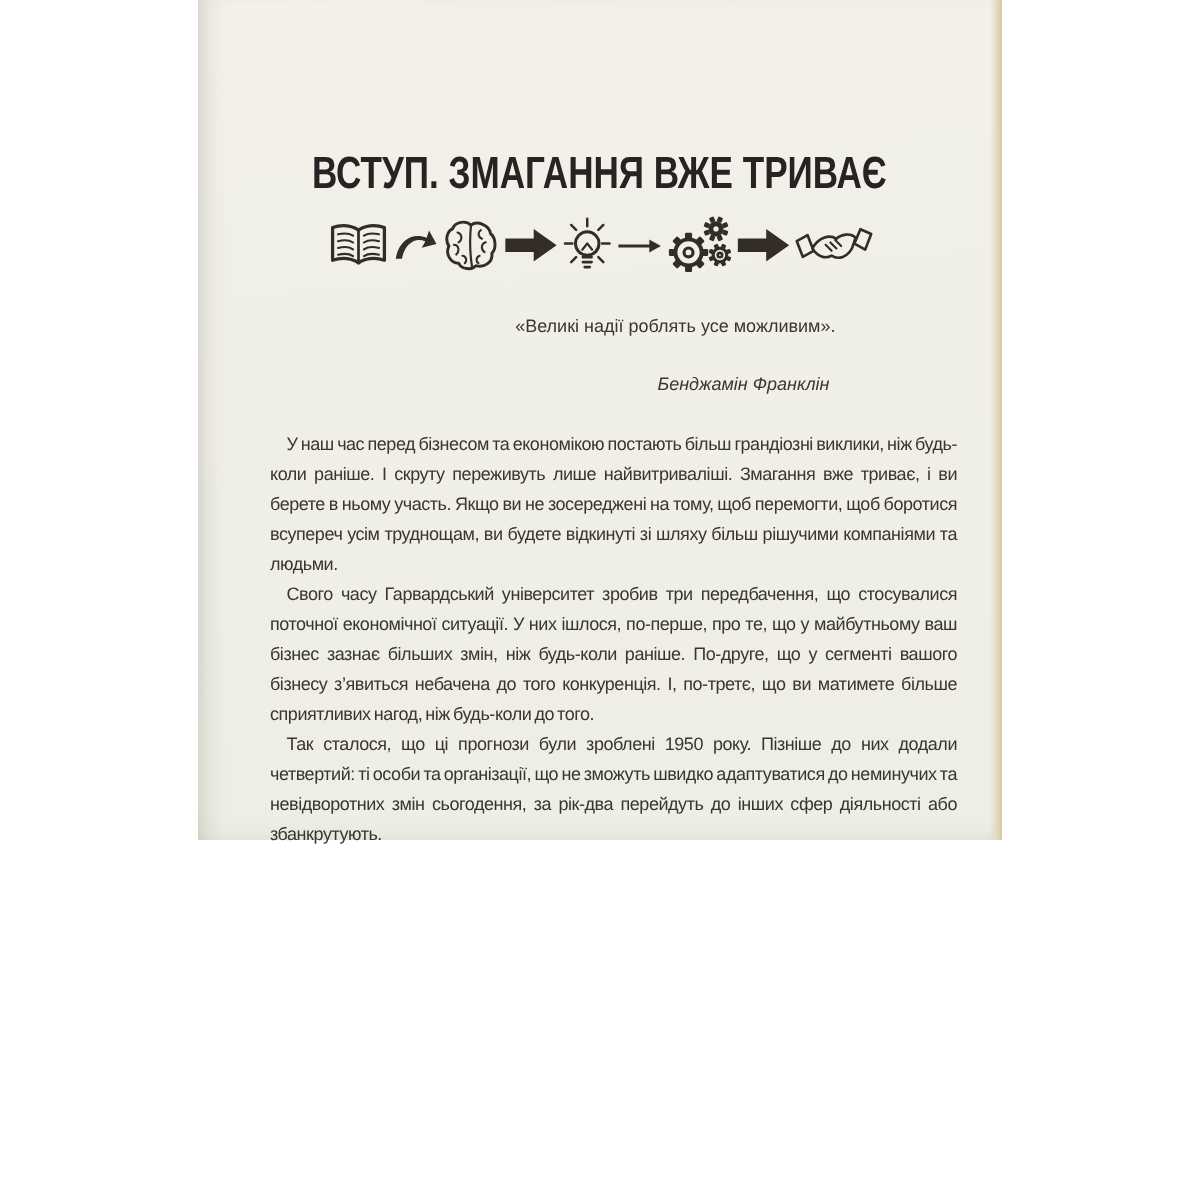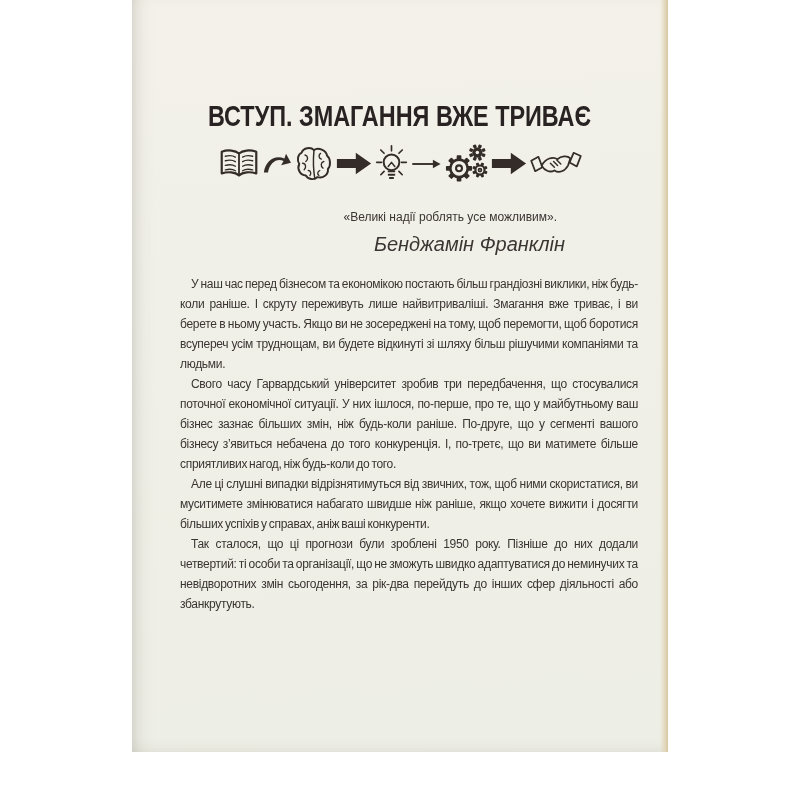--- a/index.html
+++ b/index.html
@@ -3,42 +3,42 @@
 <meta charset="utf-8">
 <style>
   html,body{margin:0;padding:0;}
   body{
     width:800px;height:800px;overflow:hidden;
     background:var(--photo_bg,#ffffff);
     font-family:"Liberation Sans",sans-serif;
   }
   .photo{position:relative;width:800px;height:800px;}
   .page{
-    position:absolute;left:132px;top:0;width:536px;height:752px;
+    position:absolute;left:132px;top:0;width:536px;height:560px;
     background:linear-gradient(176deg,var(--page_bg,#f3f1e9) 0%,var(--page_bg_bottom,#edeee5) 100%);
     box-shadow:inset 14px 0 22px -18px rgba(70,60,45,.35), inset 0 -10px 25px -20px rgba(70,60,45,.2);
   }
   .page::after{
     content:"";position:absolute;top:0;right:0;bottom:0;width:8px;
     background:linear-gradient(90deg,rgba(224,214,184,0) 0%,var(--page_edge,#e2d7ba) 65%,#d5c7a5 100%);
   }
   .title{
     margin:100px 0 0;text-align:center;
     font-size:30px;line-height:32px;font-weight:bold;
     color:var(--title_color,#282322);
   }
   .title-inner{display:inline-block;transform:scaleX(.78);transform-origin:center;white-space:nowrap;}
   .icons-row{
     margin-top:11px;display:flex;justify-content:center;align-items:center;gap:3px;
     color:var(--icon_color,#332c28);
   }
   .icons-row svg{flex:none;display:block;}
   .epigraph{margin:20px 30px 0 48px;text-align:right;color:var(--text_color,#3a3432);}
   .quote{margin:0;padding-right:81px;font-size:12px;line-height:27px;}
-  .author{margin:0;padding-right:73px;font-size:20px;line-height:27px;font-style:italic;}
+  .author{margin:12px;padding-right:73px;font-size:12px;line-height:27px;font-style:italic;}
   .bodytext{
     margin:16px 30px 0 48px;width:458px;
     color:var(--text_color,#3a3432);
     font-size:12px;line-height:20px;text-align:justify;
     letter-spacing:-0.3px;word-spacing:-1px;
   }
   .para{margin:0;text-indent:11px;}
 </style>
 </head>
 <body>
@@ -136,18 +136,17 @@
     </div>
 
     <div class="epigraph">
       <p class="quote">«Великі надії роблять усе можливим».</p>
       <p class="author">Бенджамін Франклін</p>
     </div>
 
     <div class="bodytext">
       <p class="para">У наш час перед бізнесом та економікою постають більш грандіозні виклики, ніж будь-коли раніше. І скруту переживуть лише найвитриваліші. Змагання вже триває, і ви берете в ньому участь. Якщо ви не зосереджені на тому, щоб перемогти, щоб боротися всупереч усім труднощам, ви будете відкинуті зі шляху більш рішучими компаніями та людьми.</p>
       <p class="para">Свого часу Гарвардський університет зробив три передбачення, що стосувалися поточної економічної ситуації. У них ішлося, по-перше, про те, що у майбутньому ваш бізнес зазнає більших змін, ніж будь-коли раніше. По-друге, що у сегменті вашого бізнесу з’явиться небачена до того конкуренція. І, по-третє, що ви матимете більше сприятливих нагод, ніж будь-коли до того.</p>
-      <p class="para">Але ці слушні випадки відрізнятимуться від звичних, тож, щоб ними скористатися, ви муситимете змінюватися набагато швидше ніж раніше, якщо хочете вижити і досягти більших успіхів у справах, аніж ваші конкуренти.</p>
       <p class="para">Так сталося, що ці прогнози були зроблені 1950 року. Пізніше до них додали четвертий: ті особи та організації, що не зможуть швидко адаптуватися до неминучих та невідворотних змін сьогодення, за рік-два перейдуть до інших сфер діяльності або збанкрутують.</p>
     </div>
 
   </section>
 </div>
 
 </body></html>

